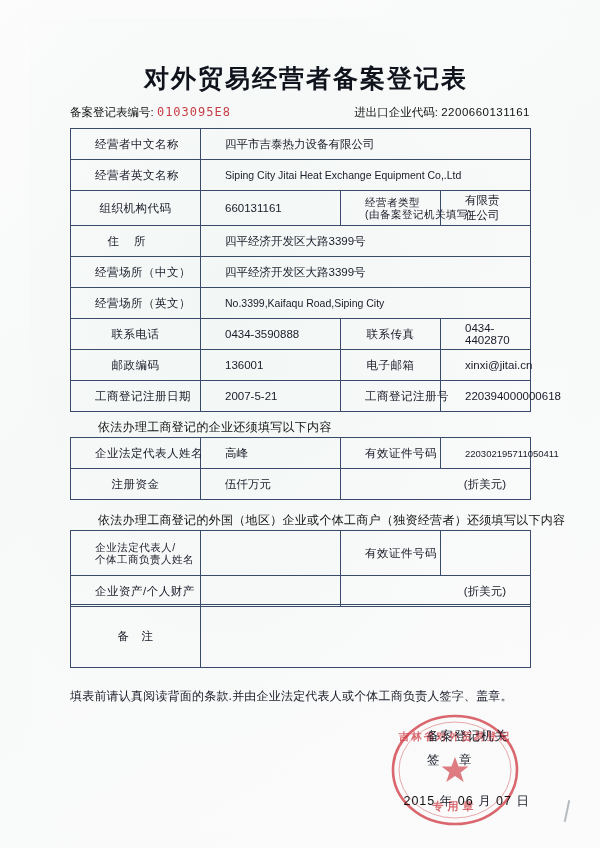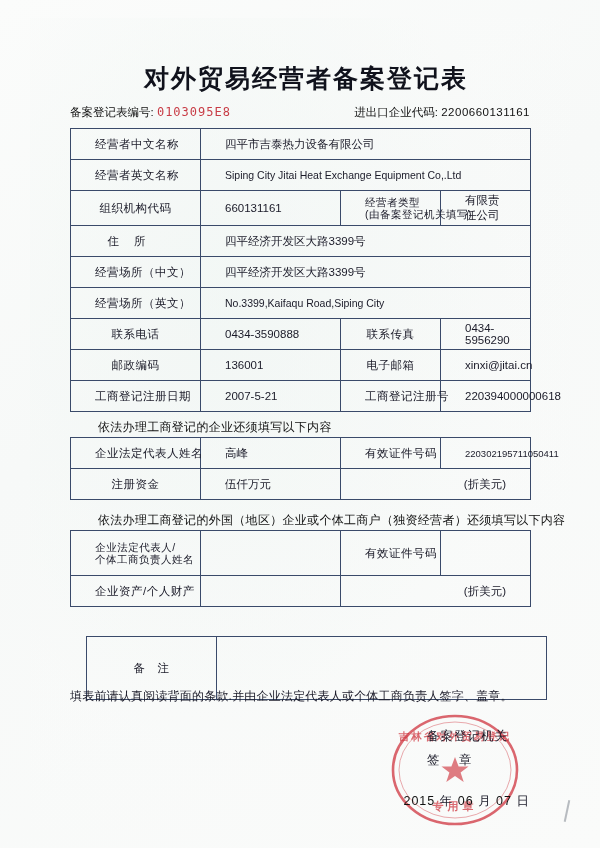--- a/index.html
+++ b/index.html
@@ -226,21 +226,21 @@
         <td class="val" colspan="3">四平经济开发区大路3399号</td>
       </tr>
       <tr>
         <td class="lbl">经营场所（英文）</td>
         <td class="val en" colspan="3">No.3399,Kaifaqu Road,Siping City</td>
       </tr>
       <tr>
         <td class="lbl">联系电话</td>
         <td class="val">0434-3590888</td>
         <td class="lbl">联系传真</td>
-        <td class="val">0434-5956290</td>
+        <td class="val">0434-4402870</td>
       </tr>
       <tr>
         <td class="lbl">邮政编码</td>
         <td class="val">136001</td>
         <td class="lbl">电子邮箱</td>
         <td class="val">xinxi@jitai.cn</td>
       </tr>
       <tr>
         <td class="lbl">工商登记注册日期</td>
         <td class="val">2007-5-21</td>
@@ -294,21 +294,21 @@
         <td class="val"></td>
       </tr>
       <tr>
         <td class="lbl">企业资产/个人财产</td>
         <td class="val"></td>
         <td class="right" colspan="2">(折美元)</td>
       </tr>
     </tbody>
   </table>
 
-  <table class="form" style="top:636px;margin-left:16px;">
+  <table class="form" style="top:604px;">
     <colgroup>
       <col style="width:130px">
       <col style="width:330px">
     </colgroup>
     <tbody>
       <tr>
         <td class="lbl remark-cell remark-lbl">备　注</td>
         <td class="val remark-cell"></td>
       </tr>
     </tbody>

